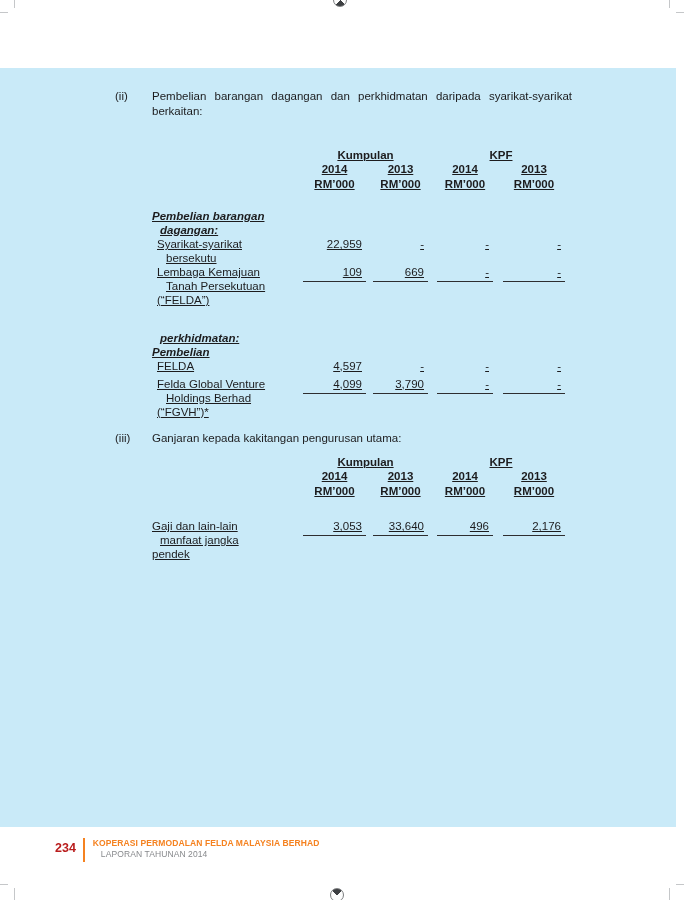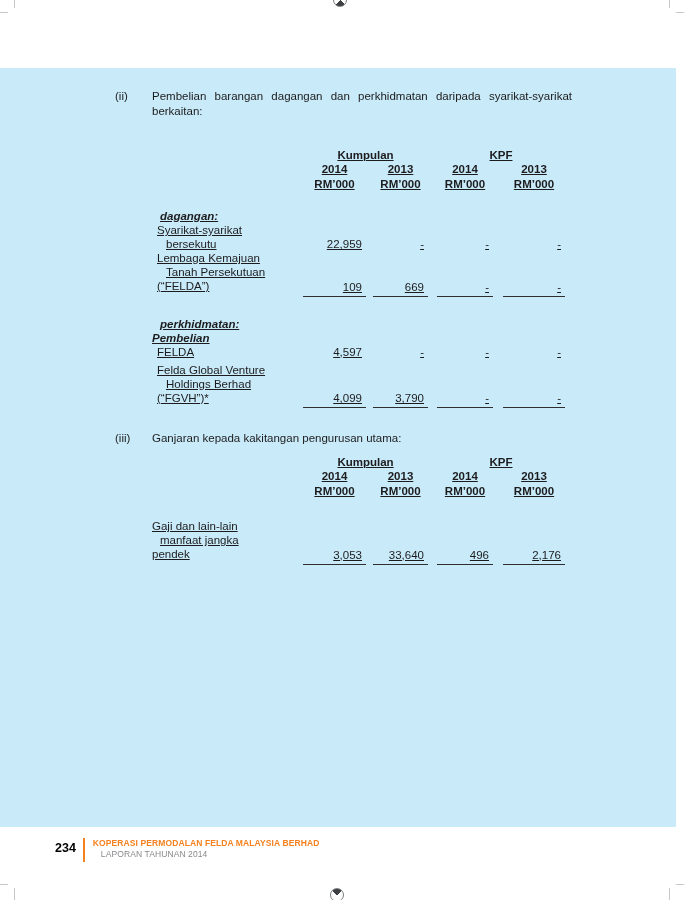--- a/index.html
+++ b/index.html
@@ -56,34 +56,34 @@
   .c2{width:55px;margin-left:7px;}
   .c3{width:56px;margin-left:9px;}
   .c4{width:62px;margin-left:10px;}
 
   .block1{margin-top:17px;}
   .block2{margin-top:20px;}
   .t2body{margin-top:20px;}
   .mt4{margin-top:4px;}
 
   .heading{font-weight:bold;font-style:italic;line-height:14px;}
-  .trow{display:flex;align-items:flex-end;line-height:14px;}
+  .trow{display:flex;align-items:flex-start;line-height:14px;}
   .lbl{width:151px;flex:none;}
   .ln{display:block;}
   .i0{padding-left:0;}
   .ih{padding-left:8px;}
   .i1{padding-left:5px;}
   .i2{padding-left:14px;}
   .val{text-align:right;padding-right:4px;}
   .uline .val{border-bottom:1.5px solid #2e2e30;padding-bottom:2px;}
   .uline .lbl{padding-bottom:3.5px;}
 
   
   #footer{position:absolute;left:55px;top:838px;display:flex;align-items:flex-start;}
-  .pageno{font-size:12.5px;font-weight:bold;color:#000000;line-height:13px;margin-top:4px;}
+  .pageno{font-size:12.5px;font-weight:bold;color:#b91c1c;line-height:13px;margin-top:4px;}
   .fbar{width:2px;height:24px;background:#f58220;margin:0 8px 0 7px;flex:none;}
   .ft1{font-size:8.5px;font-weight:bold;color:#f58220;line-height:11px;letter-spacing:0.1px;}
   .ft2{font-size:8.5px;color:#87898c;line-height:11px;letter-spacing:0.1px;margin-left:8px;}
 </style>
 </head>
 <body>
 
 <div class="crop tl-v"></div>
 <div class="crop tl-h"></div>
 <div class="crop tr-v"></div>
@@ -124,20 +124,21 @@
   <div class="hrow units">
     <div class="sp"></div>
     <div class="hc c1">RM’000</div>
     <div class="hc c2">RM’000</div>
     <div class="hc c3">RM’000</div>
     <div class="hc c4">RM’000</div>
   </div>
 
   <div class="block1">
     <div class="heading">
+      <span class="ln i0">Pembelian barangan</span>
       <span class="ln ih">dagangan:</span>
     </div>
     <div class="trow">
       <div class="lbl">
         <span class="ln i1">Syarikat-syarikat</span>
         <span class="ln i2">bersekutu</span>
       </div>
       <div class="val c1">22,959</div>
       <div class="val c2">-</div>
       <div class="val c3">-</div>

